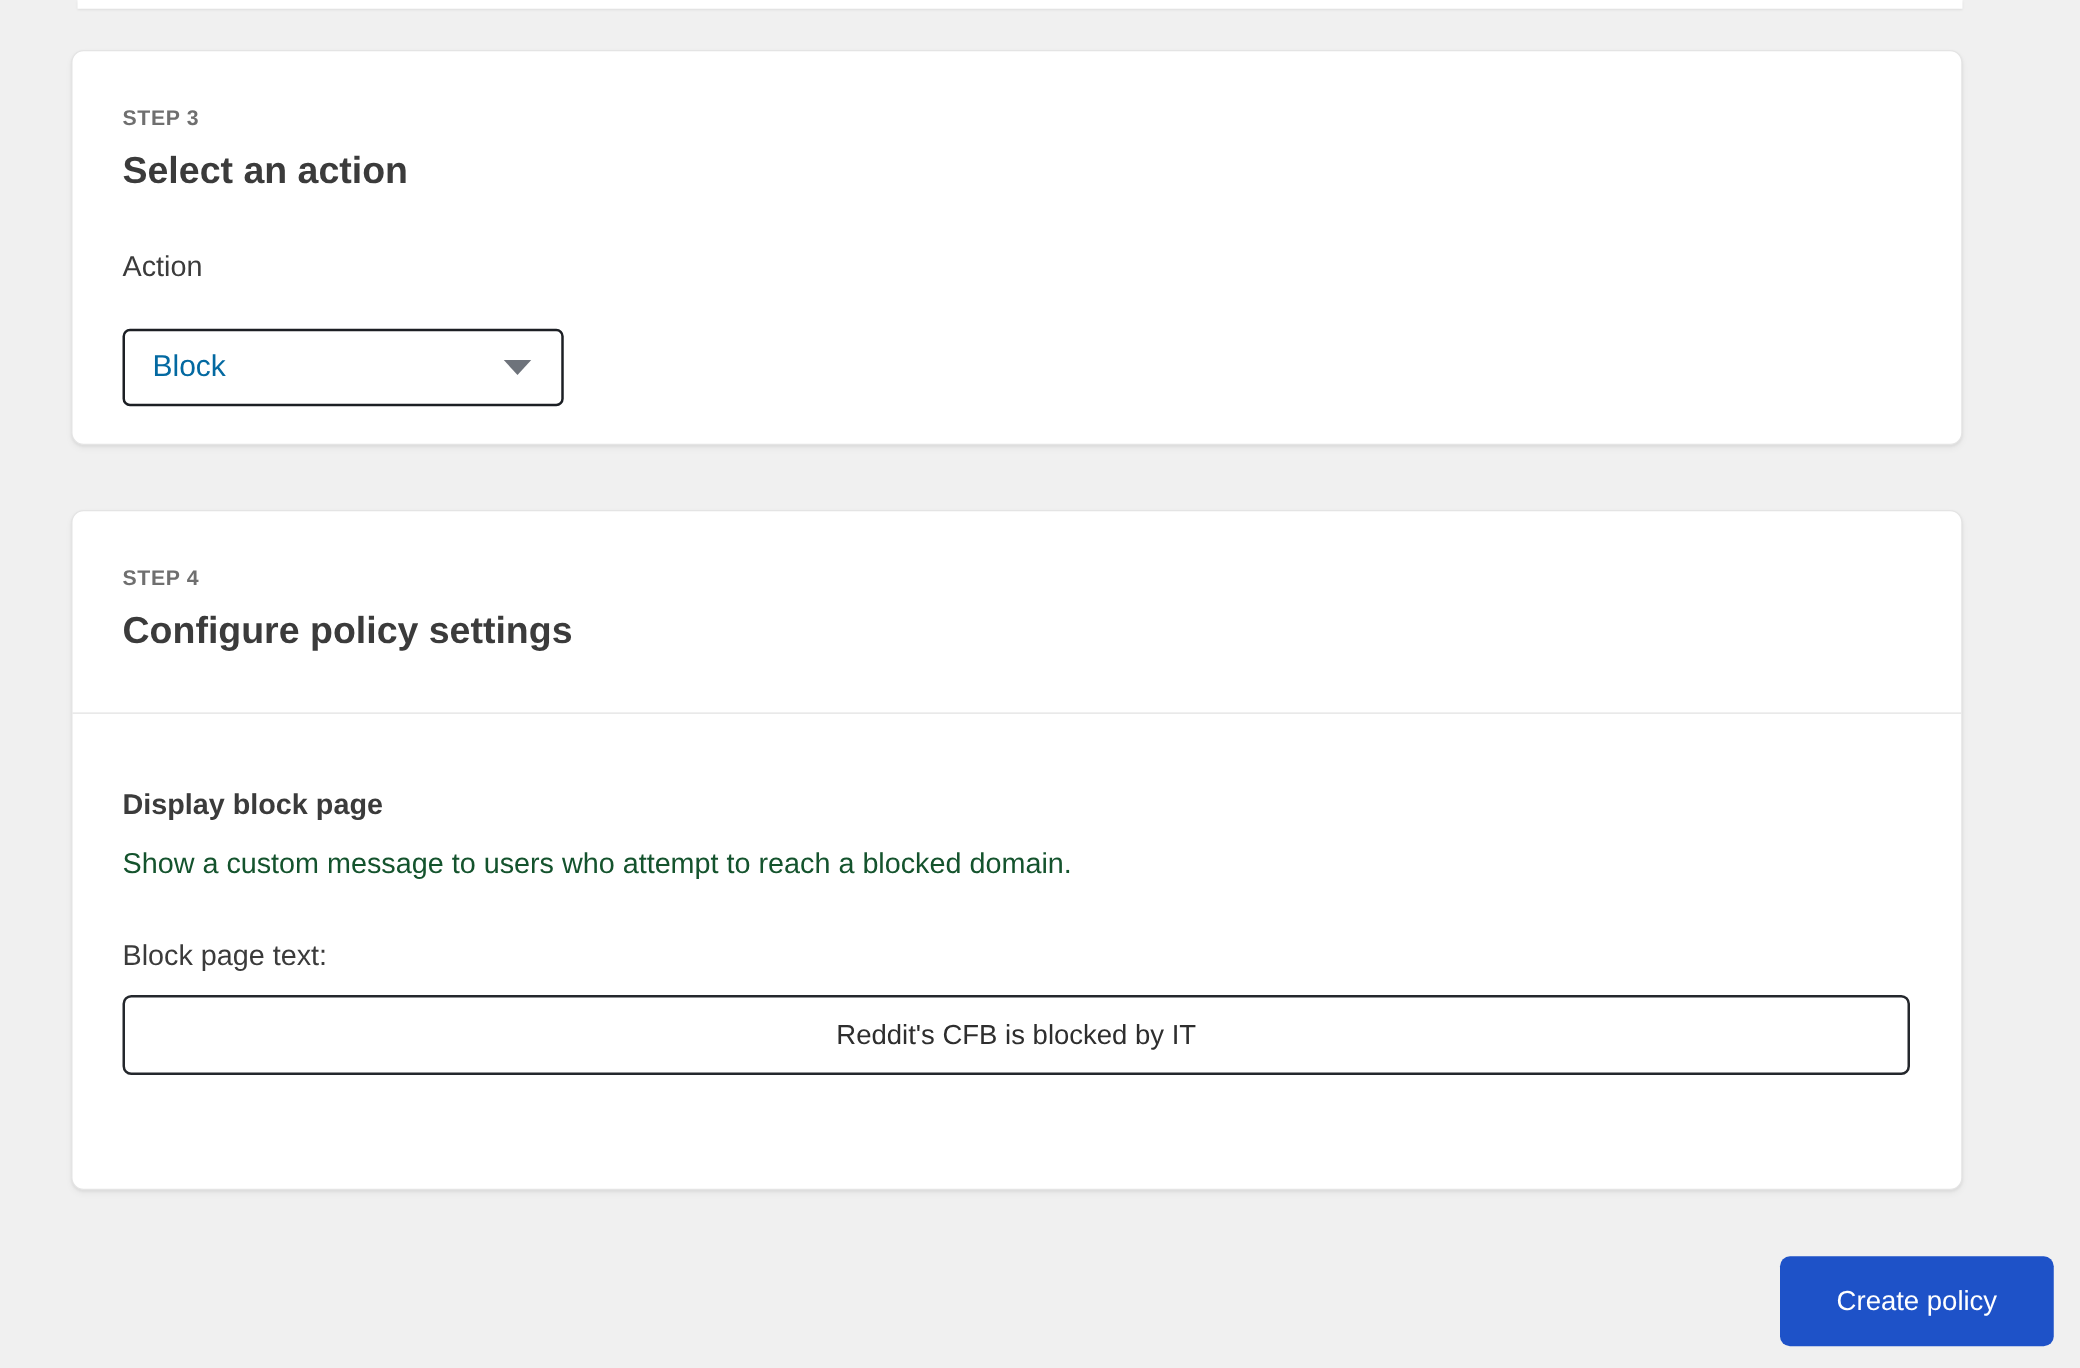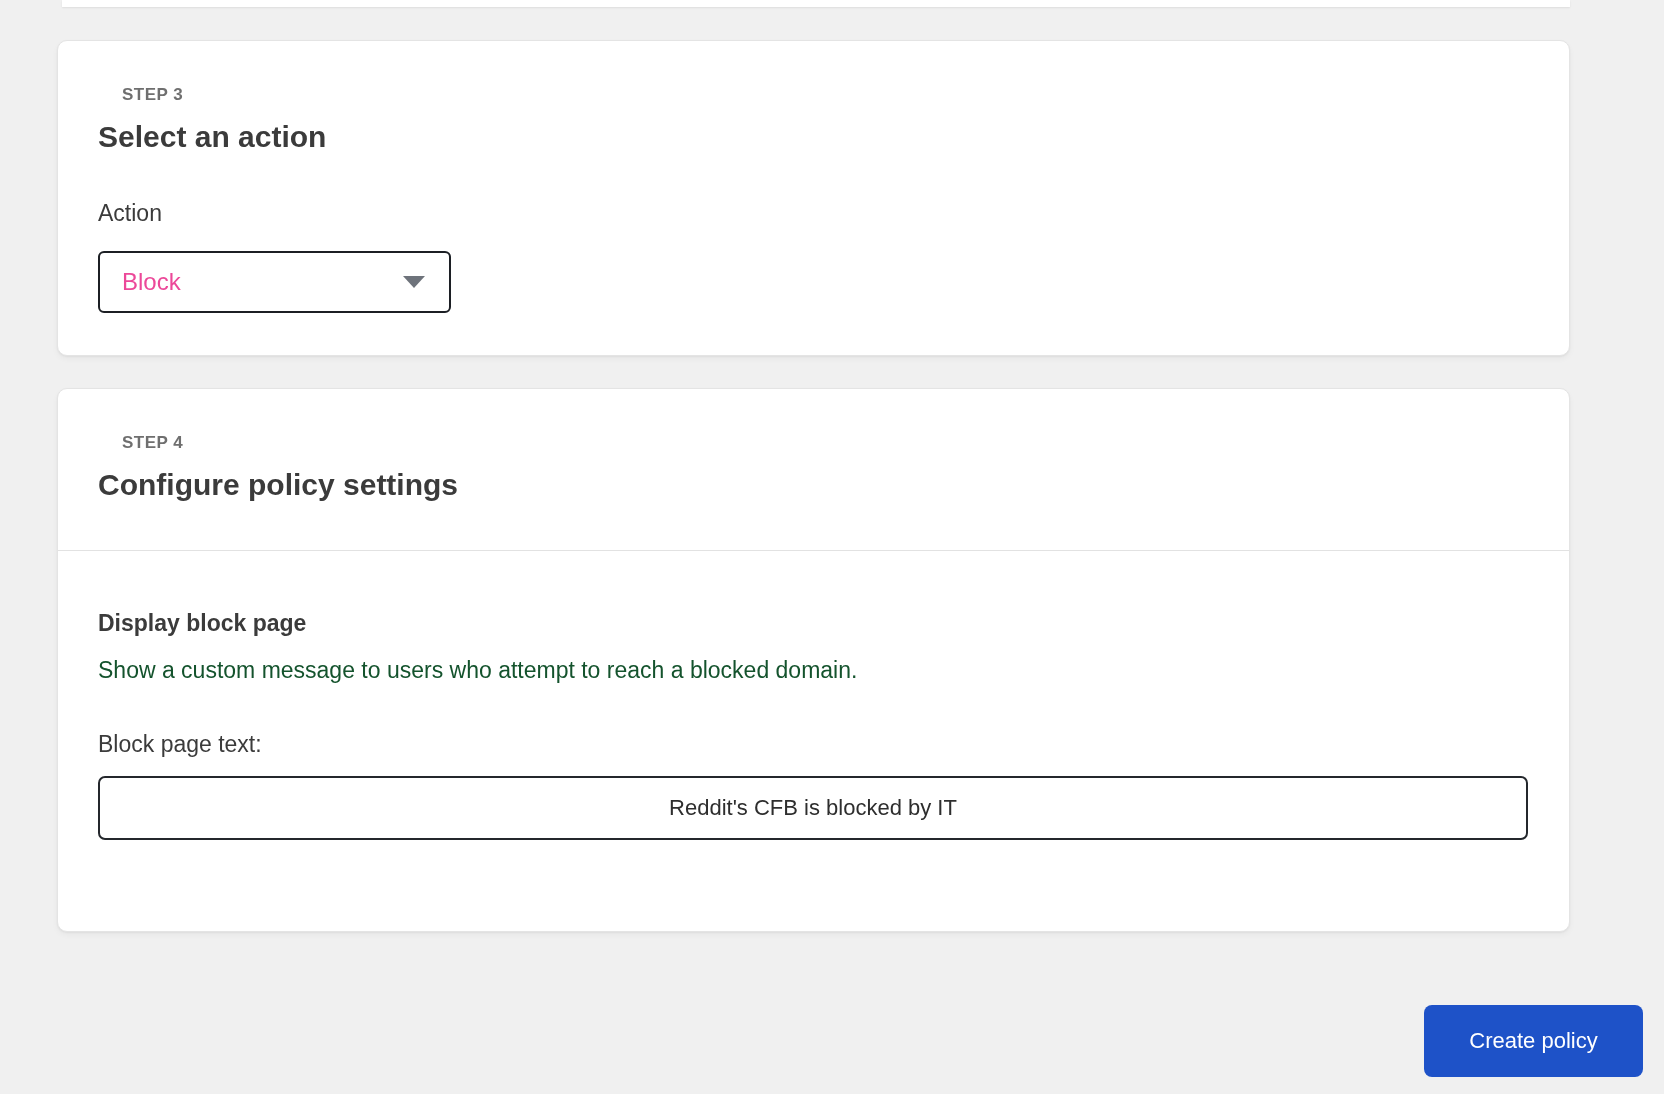--- a/index.html
+++ b/index.html
@@ -27,30 +27,29 @@
     position: absolute;
     left: 57px;
     width: 1513px;
     background: #ffffff;
     border: 1px solid #e4e4e4;
     border-radius: 10px;
     box-shadow: 0 1px 2px rgba(0,0,0,0.05), 0 3px 6px rgba(0,0,0,0.04);
   }
 
   .card-step3 { top: 40px; height: 316px; }
-  .card-step4 { top: 388px; height: 544px; }
+  .card-step4 { top: 408px; height: 544px; }
 
   .card-pad { padding: 44px 40px 40px 40px; }
 
   .step-label {
     font-size: 17px;
     font-weight: 700;
     letter-spacing: 0.5px;
     color: #6f6f6f;
-    margin-left: 24px;
   }
 
   .card-title {
     margin-top: 14px;
     font-size: 30px;
     line-height: 36px;
     font-weight: 700;
     color: #3b3b3b;
   }
 
@@ -58,32 +57,32 @@
     display: block;
     font-size: 23px;
     line-height: 27px;
     color: #3b3b3b;
   }
 
   
   .card-step3 .field-label { margin-top: 45px; }
 
   .select {
-    margin-top: 24px;
+    margin-top: 36px;
     width: 353px;
     height: 62px;
     border: 2px solid #1c1f24;
     border-radius: 6px;
     background: #ffffff;
     display: flex;
     align-items: center;
     justify-content: space-between;
     padding: 0 24px 0 22px;
     font-size: 24px;
-    color: #ec4899;
+    color: #0369a1;
     cursor: pointer;
   }
 
   .caret {
     width: 0;
     height: 0;
     border-left: 11px solid transparent;
     border-right: 11px solid transparent;
     border-top: 12px solid #6e737b;
   }

